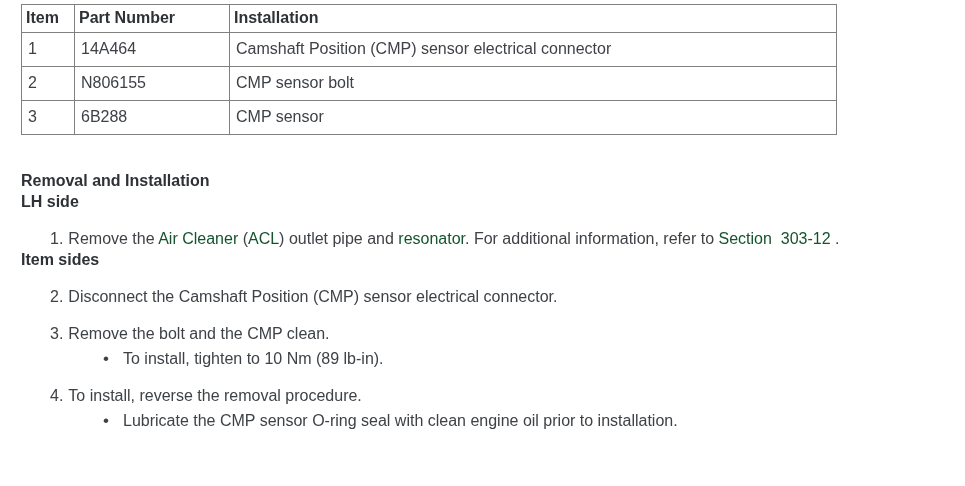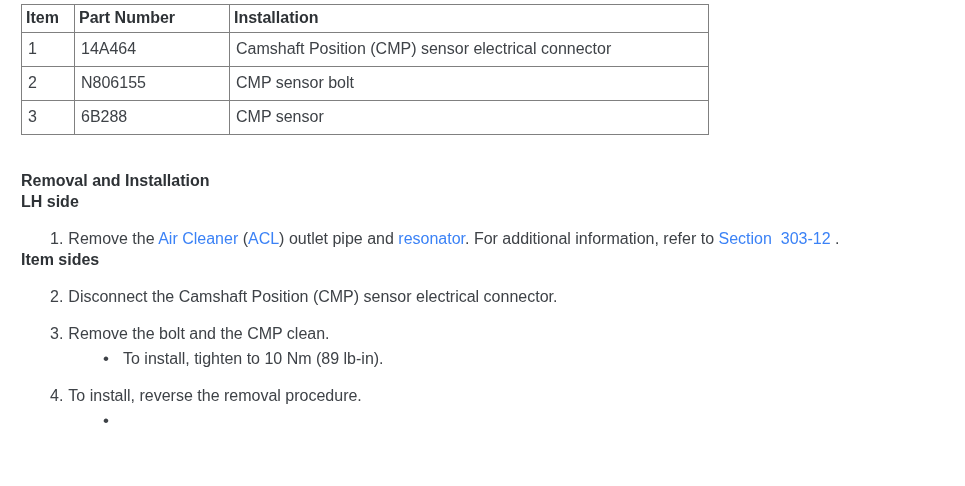--- a/index.html
+++ b/index.html
@@ -8,21 +8,21 @@
     width: 965px; height: 486px; overflow: hidden;
     font-family: "Liberation Sans", sans-serif;
     font-size: 16px; line-height: 20px;
     color: #3e4247;
   }
   .doc { padding: 4px 0 0 21px; }
 
   
   table.parts {
     border-collapse: collapse;
-    width: 688px;
+    width: 816px;
     table-layout: fixed;
     background: #fff;
   }
   table.parts th, table.parts td {
     border: 1px solid #808080;
     text-align: left;
     vertical-align: middle;
     font-size: 16px;
     line-height: 20px;
     overflow: hidden;
@@ -60,21 +60,21 @@
     margin-left: 82px;
   }
   .sub .bullet-marker {
     display: inline-block;
     width: 10px;
     margin-right: 10px;
     color: #3e4247;
   }
   .sub .bullet-marker::before { content: "\2022"; font-size: 17px; }
   a.link, span.link {
-    color: #3b82f6;
+    color: #14532d;
     text-decoration: none;
     cursor: pointer;
   }
   .ws-pre { white-space: pre; }
 </style>
 </head>
 <body>
 
 <div class="doc">
 
@@ -128,16 +128,16 @@
     <span class="num">3.</span><span>Remove the bolt and the CMP clean.</span>
   </div>
   <div class="sub">
     <span class="bullet-marker"></span><span>To install, tighten to 10 Nm (89 lb-in).</span>
   </div>
 
   <div class="step">
     <span class="num">4.</span><span>To install, reverse the removal procedure.</span>
   </div>
   <div class="sub">
-    <span class="bullet-marker"></span>
+    <span class="bullet-marker"></span><span>Lubricate the CMP sensor O-ring seal with clean engine oil prior to installation.</span>
   </div>
 
 </div>
 
 </body></html>

